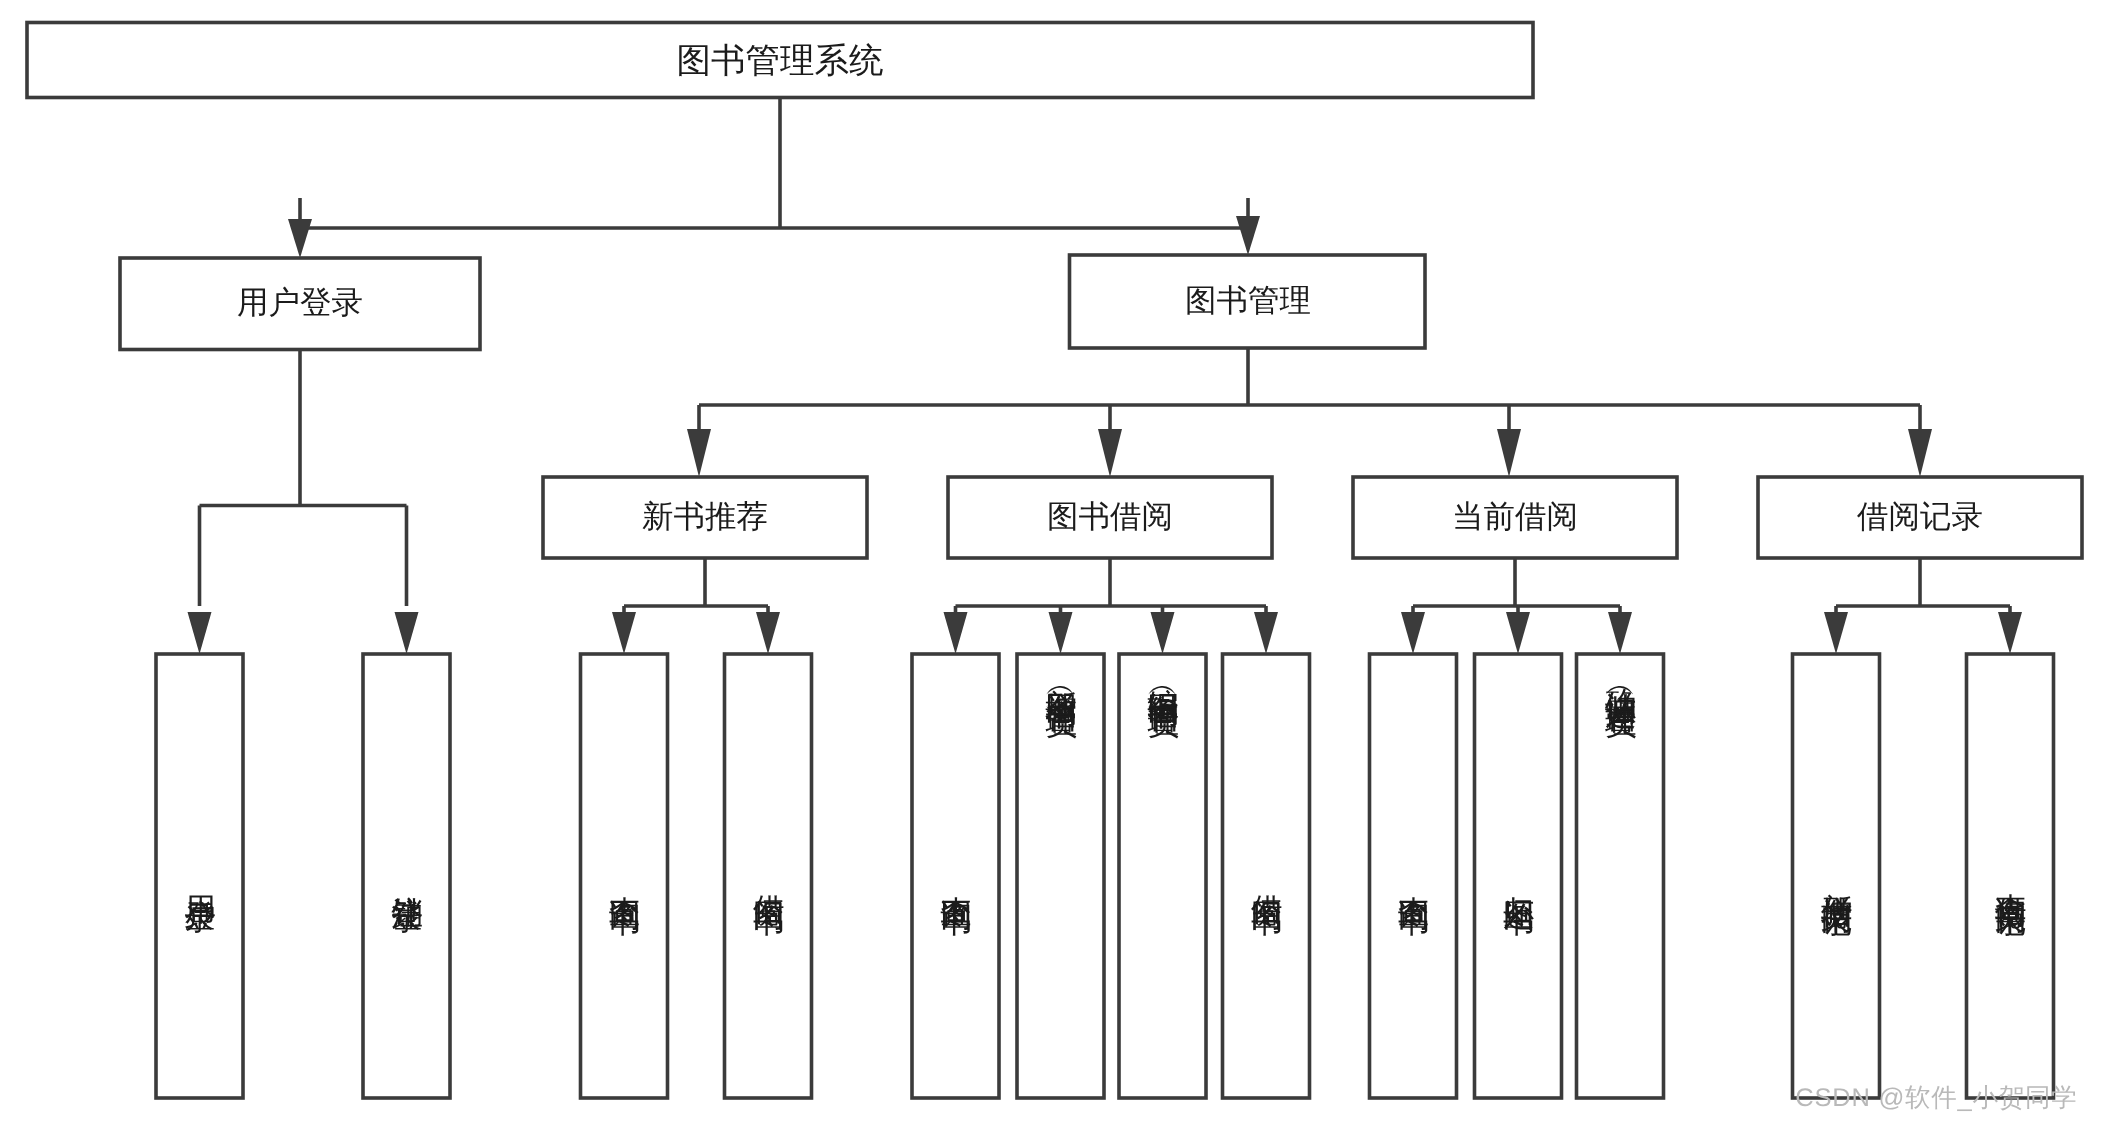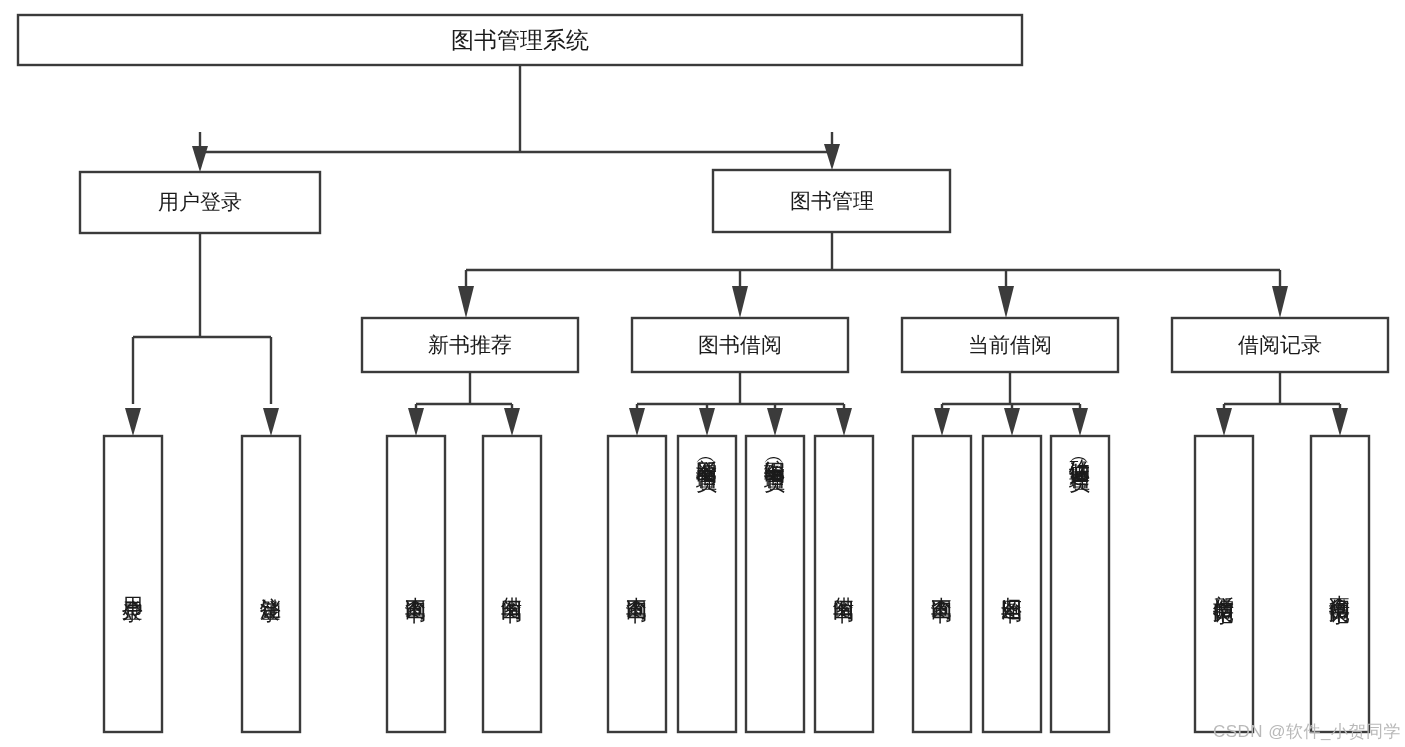--- a/index.html
+++ b/index.html
@@ -69,21 +69,21 @@
     text-orientation: upright;
     letter-spacing: 2px;
     font-size: 21px;
     line-height: 1;
     color: #1b1b1b;
     font-family: "Liberation Sans", "DejaVu Sans", sans-serif;
     white-space: nowrap;
   }
   .watermark {
     position: absolute;
-    right: 4px;
+    right: 20px;
     bottom: 4px;
     font-size: 17px;
     color: #b9b9b9;
     font-family: "Liberation Sans", "DejaVu Sans", sans-serif;
     letter-spacing: 0.5px;
     white-space: nowrap;
     pointer-events: none;
   }
 </style>
 </head>

